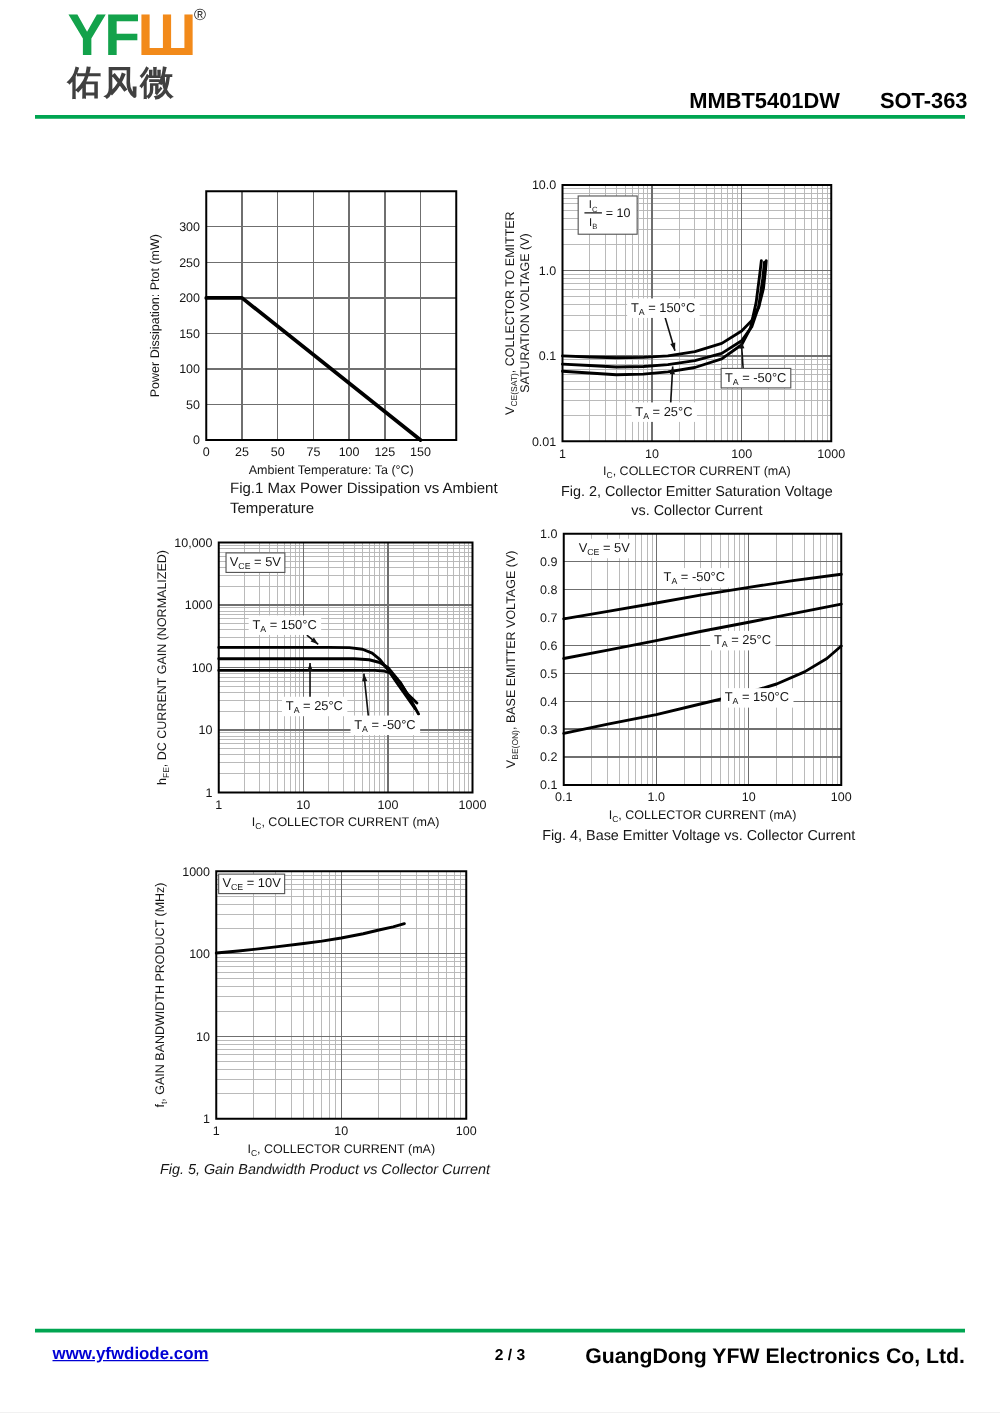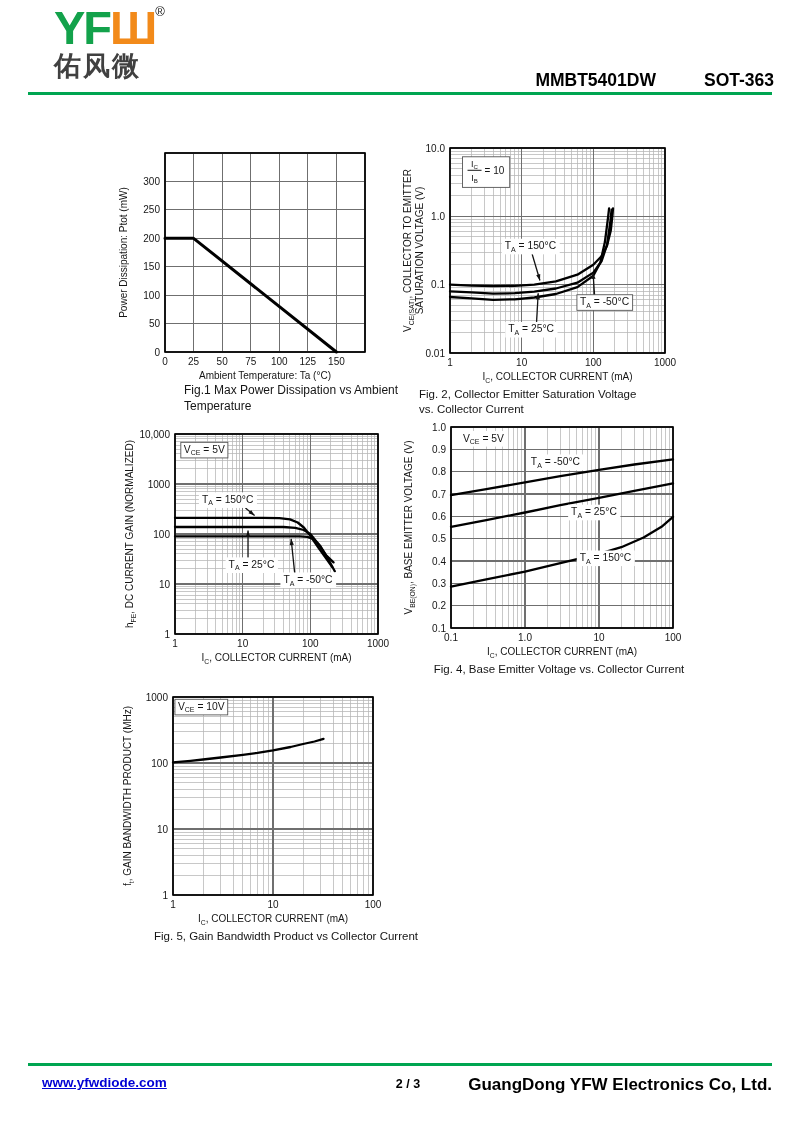--- a/index.html
+++ b/index.html
@@ -6,38 +6,38 @@
   .page{position:relative;width:800px;height:1130px;background:#ffffff;margin:0 auto;
         font-family:"Liberation Sans",sans-serif;color:#111;overflow:hidden;}
   
   .logo{position:absolute;left:54px;top:4px;line-height:1;}
   .logo-main{font-size:47px;font-weight:800;letter-spacing:-2px;}
   .logo-yf{color:var(--green,#13a24b);text-align:right;}
   .logo-w{color:var(--orange,#f28a1a);}
   .logo-reg{font-size:13px;font-weight:400;color:#222;vertical-align:28px;letter-spacing:0;}
   .logo-cn{font-size:27px;font-weight:800;color:#404040;margin-top:2px;letter-spacing:2px;}
   .part-line{position:absolute;right:26px;top:70px;font-size:17.5px;font-weight:800;color:#000;}
-  .part-line .pkg{margin-left:48px;}
+  .part-line .pkg{margin-left:32px;}
   .rule{position:absolute;left:28px;right:28px;height:3px;background:var(--rule-green,#00a551);}
   .rule.top{top:92px;}
   .rule.bottom{top:1063px;}
   
   .figure{position:absolute;}
   .figure svg{display:block;position:absolute;left:0;top:0;}
   .caption{position:absolute;font-size:11.5px;line-height:1.3;color:#151515;white-space:pre-line;}
   #figure-1{left:100px;top:140px;width:300px;height:260px;}
   #figure-2{left:398px;top:140px;width:292px;height:262px;}
   #figure-3{left:112px;top:422px;width:292px;height:260px;}
   #figure-4{left:398px;top:418px;width:294px;height:260px;}
   #figure-5{left:112px;top:688px;width:292px;height:260px;}
   #figure-1 .caption{left:72px;top:243px;width:250px;text-align:left;font-size:12px;margin-left:12px;}
-  #figure-2 .caption{left:21px;top:247px;width:255px;}
+  #figure-2 .caption{left:32px;top:247px;width:255px;text-align:center;}
   #figure-3 .caption{left:25px;top:244px;width:280px;text-align:center;}
   #figure-4 .caption{left:16px;top:244px;width:290px;text-align:center;}
-  #figure-5 .caption{left:16px;top:241px;width:290px;text-align:right;}
+  #figure-5 .caption{left:16px;top:241px;width:290px;text-align:left;font-style:italic;}
   
   .footer-link{position:absolute;left:42px;top:1075px;font-size:13.5px;font-weight:700;
                color:var(--link-blue,#0000d4);text-decoration:underline;}
   .footer-page{position:absolute;left:0;right:0;top:1077px;text-align:center;font-size:12.5px;font-weight:700;color:#000;padding-left:16px;}
   .footer-company{position:absolute;right:28px;top:1075px;font-size:17px;font-weight:800;color:#000;}
 </style>
 </head>
 <body>
 
 <div class="page">

